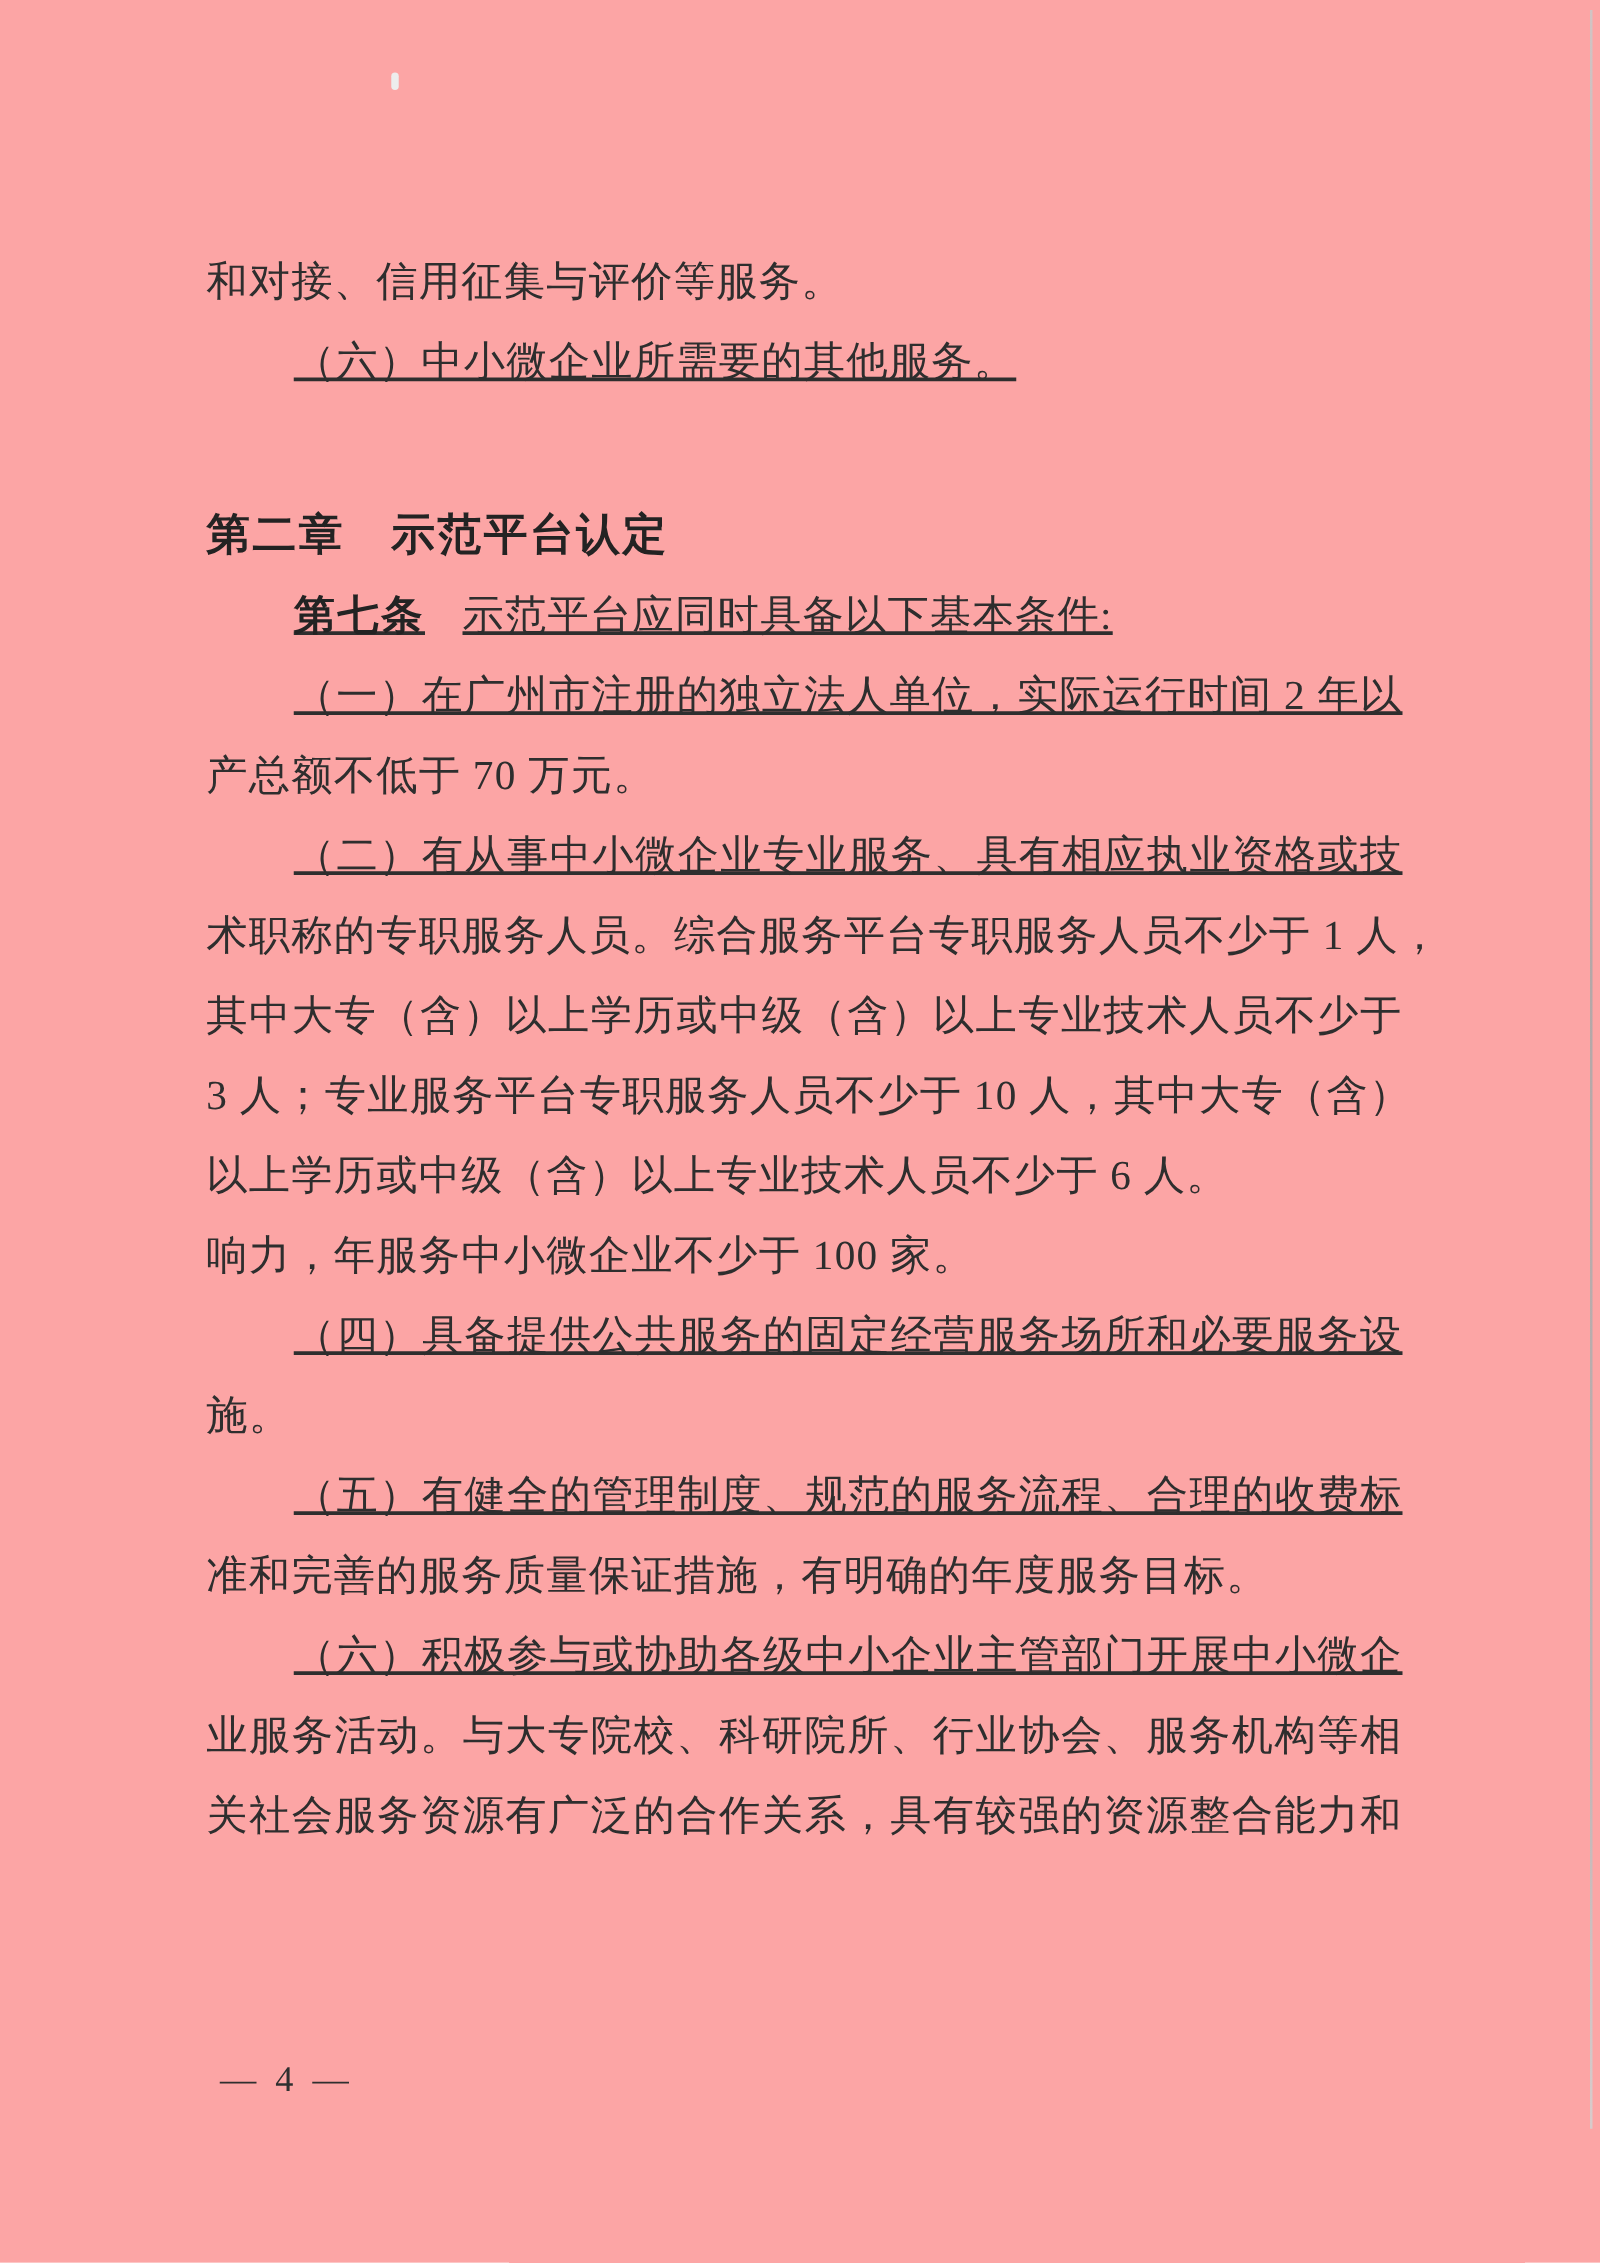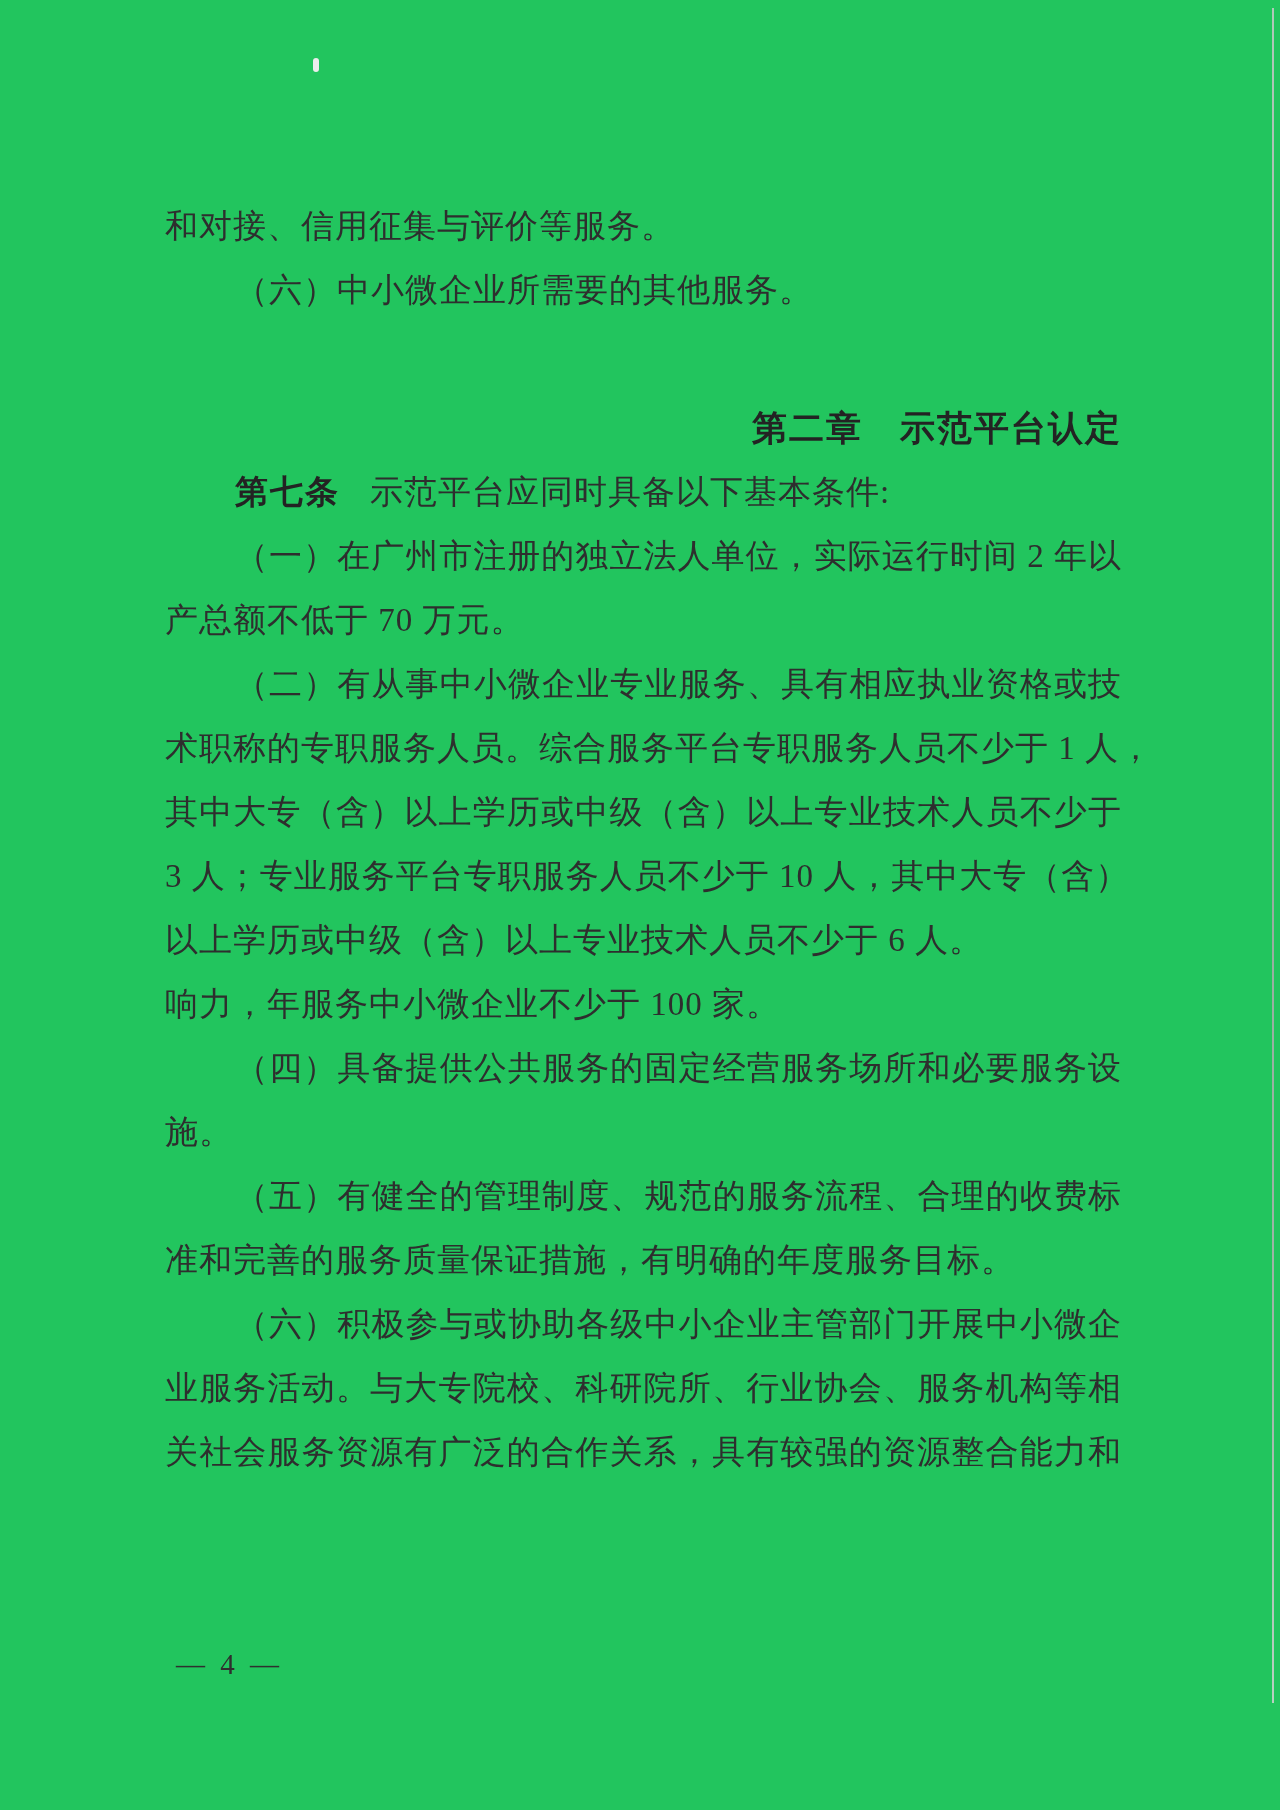--- a/index.html
+++ b/index.html
@@ -5,48 +5,48 @@
   html,body{margin:0;padding:0;}
   body{
     width:1280px;height:1810px;
     background:#ffffff;
     position:relative;
     overflow:hidden;
     font-family:"Liberation Serif","DejaVu Serif",serif;
   }
   .page{
     position:absolute;inset:0;
-    background:#22c55e;
+    background:#fca5a5;
   }
   .col{
     position:absolute;
     left:165px;top:194px;
     width:957px;
     color:#2e2e2e;
   }
   .line{
     margin:0;
     font-size:33px;
     line-height:64px;
     letter-spacing:1px;
     text-align:justify;
     text-align-last:justify;
     white-space:nowrap;
   }
   .line.end{
     text-align-last:left;
     text-align:left;
   }
-  .indent{padding-left:70px;}
+  .indent{padding-left:70px;text-decoration:underline;}
   .chapter{
     margin:74px 0 0 0;
     font-size:35px;
     line-height:64px;
     font-weight:700;
-    text-align:right;
+    text-align:left;
     letter-spacing:2px;
     color:#232323;
     font-family:"Liberation Sans","DejaVu Sans",sans-serif;
   }
   .article-label{
     font-weight:700;
     color:#232323;
     font-family:"Liberation Sans","DejaVu Sans",sans-serif;
     letter-spacing:2px;
   }

